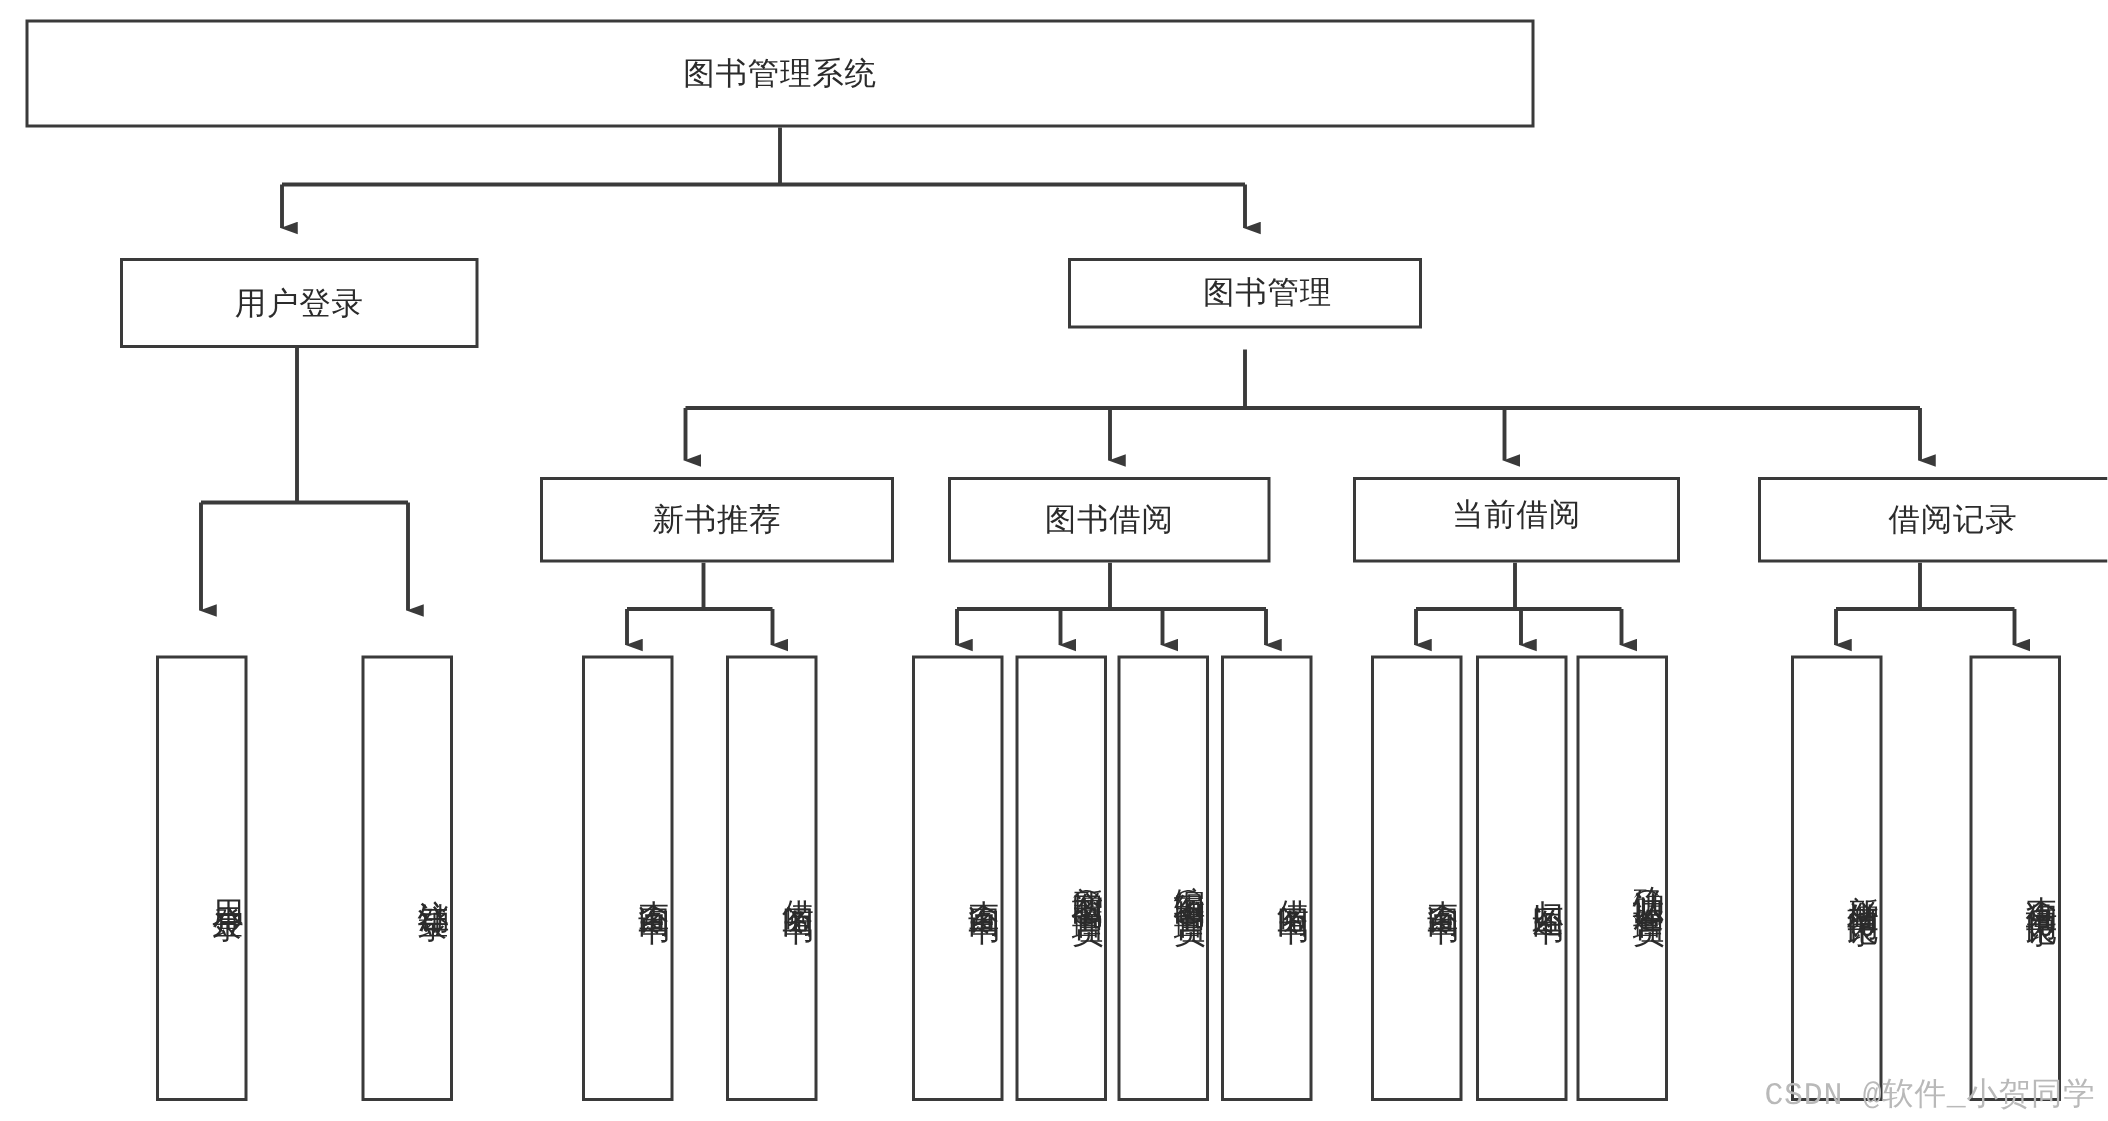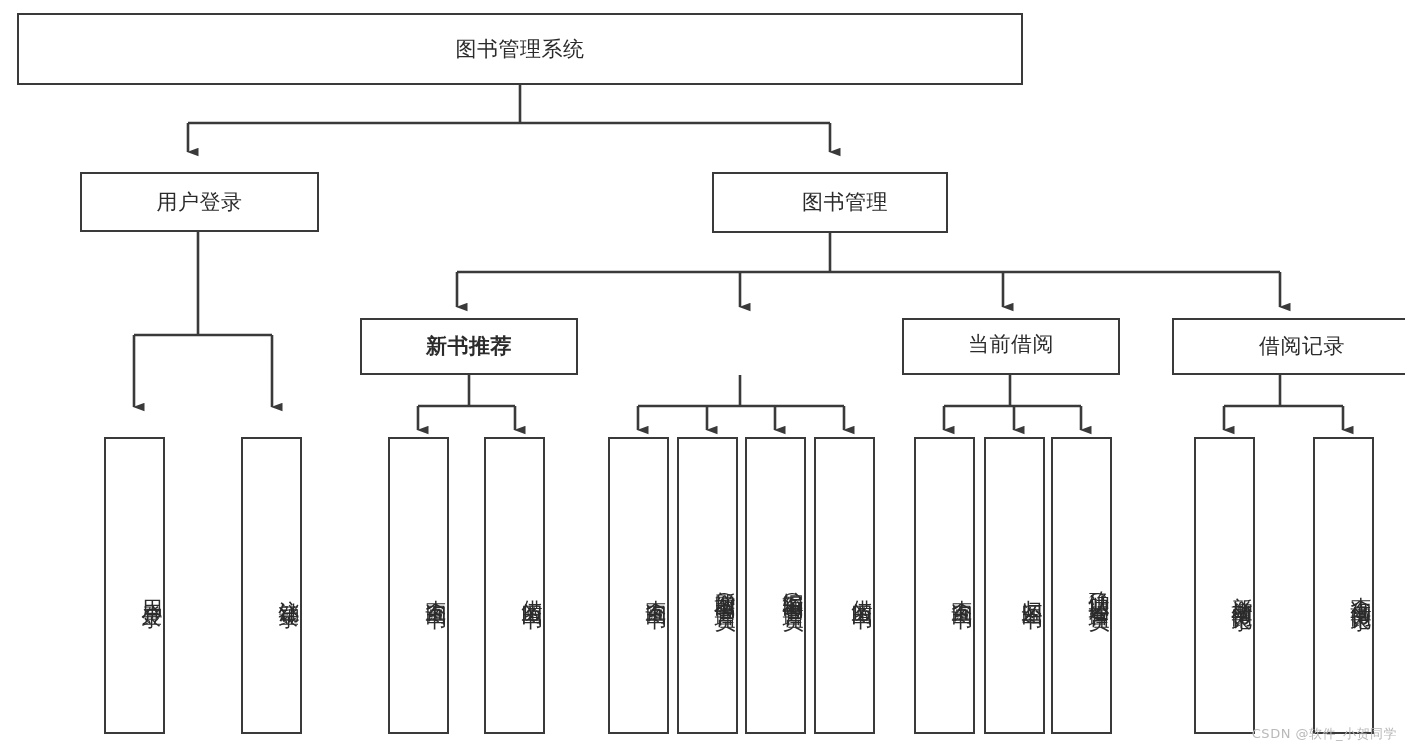--- a/index.html
+++ b/index.html
@@ -53,24 +53,25 @@
   }
   .node .lbl {
     writing-mode: inherit;
     text-orientation: inherit;
     line-height: 1.05;
   }
   .watermark {
     position: absolute;
     right: 8px;
     bottom: 4px;
-    font-size: 13px;
+    font-size: 21px;
     color: #b9b9b9;
     white-space: nowrap;
     letter-spacing: 0.5px;
+    font-family: Liberation Mono, monospace;
   }
 </style>
 </head>
 <body>
 
 <div id="canvas">
 
   <svg id="wires" viewBox="0 0 1405 747">
     <defs>
       <marker id="arrow" markerWidth="10" markerHeight="12" refX="4.2" refY="10.5" orient="auto" markerUnits="userSpaceOnUse">
@@ -122,26 +123,29 @@
     </g>
   </svg>
 
   <div class="node horiz" style="left:17px; top:13px; width:1006px; height:72px;">
     <span class="lbl">图书管理系统</span>
   </div>
 
   <div class="node horiz" style="left:80px; top:172px; width:239px; height:60px;">
     <span class="lbl">用户登录</span>
   </div>
-  <div class="node horiz" style="left:712px; top:172px; width:236px; height:61px;padding-left:30px;">
+  <div class="node horiz" style="left:712px; top:172px; width:236px; height:47px;padding-left:30px;">
     <span class="lbl">图书管理</span>
   </div>
 
-  <div class="node horiz" style="left:360px; top:318px; width:218px; height:57px;font-weight:bold;">
+  <div class="node horiz" style="left:360px; top:318px; width:236px; height:57px;">
     <span class="lbl">新书推荐</span>
+  </div>
+  <div class="node horiz" style="left:632px; top:318px; width:215px; height:57px;">
+    <span class="lbl">图书借阅</span>
   </div>
   <div class="node horiz" style="left:902px; top:318px; width:218px; height:57px;font-family:Liberation Mono, monospace;">
     <span class="lbl">当前借阅</span>
   </div>
   <div class="node horiz" style="left:1172px; top:318px; width:260px; height:57px;">
     <span class="lbl">借阅记录</span>
   </div>
 
   <div class="node vert" style="left:104px; top:437px; width:61px; height:297px;">
     <span class="lbl">用户登录</span>

